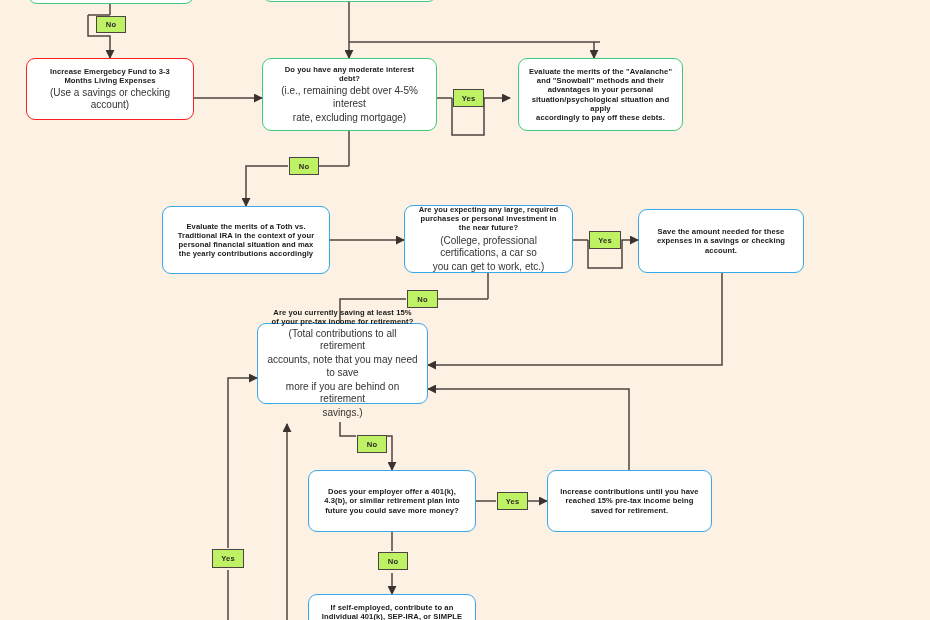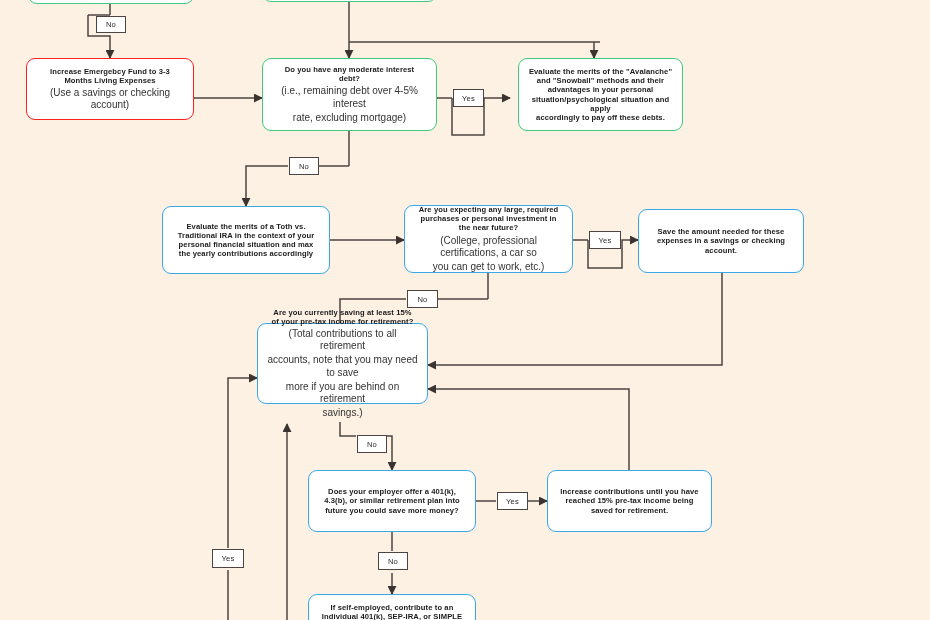--- a/index.html
+++ b/index.html
@@ -31,26 +31,27 @@
   .node .sub{font-weight:normal;font-size:10px;color:#333;margin-top:2px;}
   .node .ttl + .ttl{margin-top:0;}
 
   .n-green{border:1.6px solid #3ecb7e;}
   .n-red{border:1.6px solid #fc2020;}
   .n-blue{border:1.6px solid #38a8e8;}
 
   .label{
     position:absolute;
     box-sizing:border-box;
-    background:#ffffff;
+    background:#bef264;
     border:1.3px solid #4b4440;
     font-size:7.6px;
     color:#2b2b2b;
     display:flex;align-items:center;justify-content:center;
     letter-spacing:.2px;
+    font-weight:bold;
   }
 </style>
 </head>
 <body>
 
 <div id="canvas">
 
   <svg id="wires">
     <defs>
       <marker id="arrow" viewBox="0 0 10 10" refX="9" refY="5" markerWidth="6" markerHeight="6" orient="auto-start-reverse">

